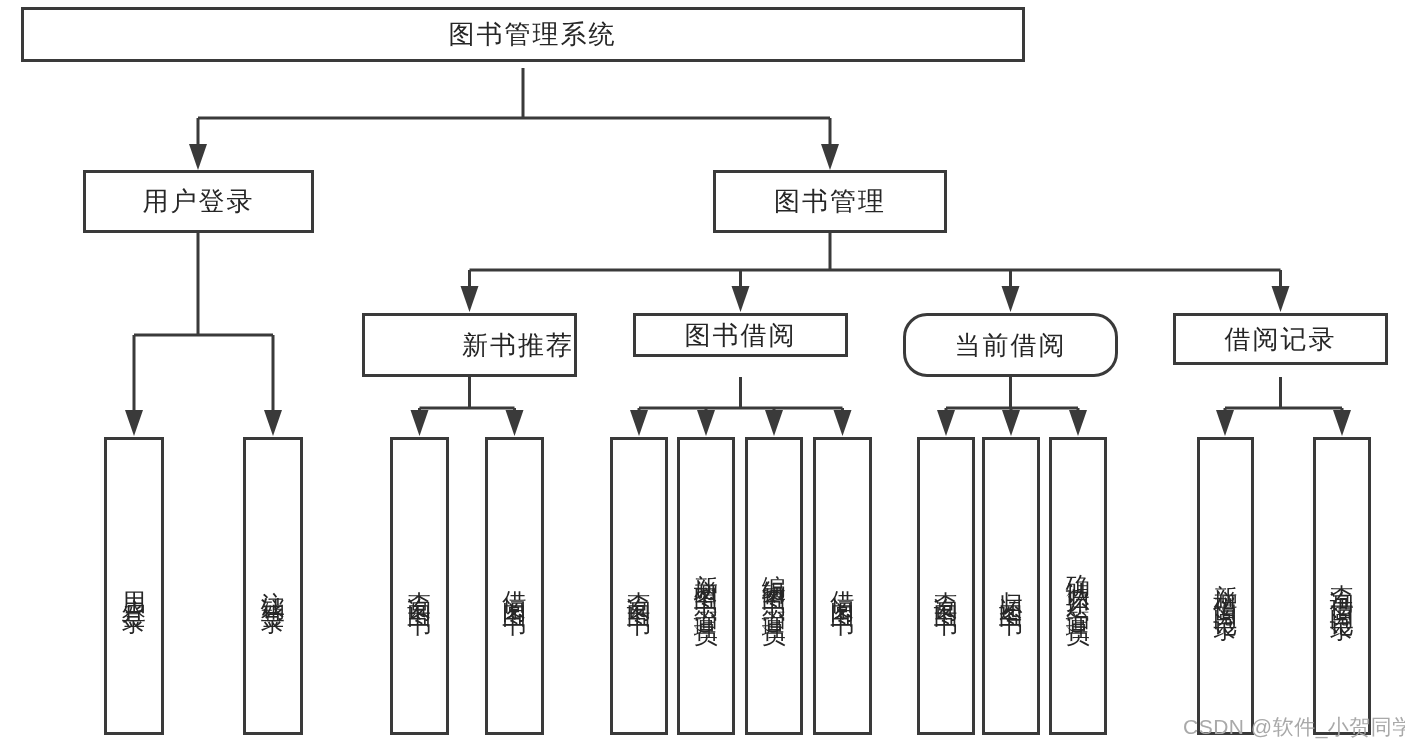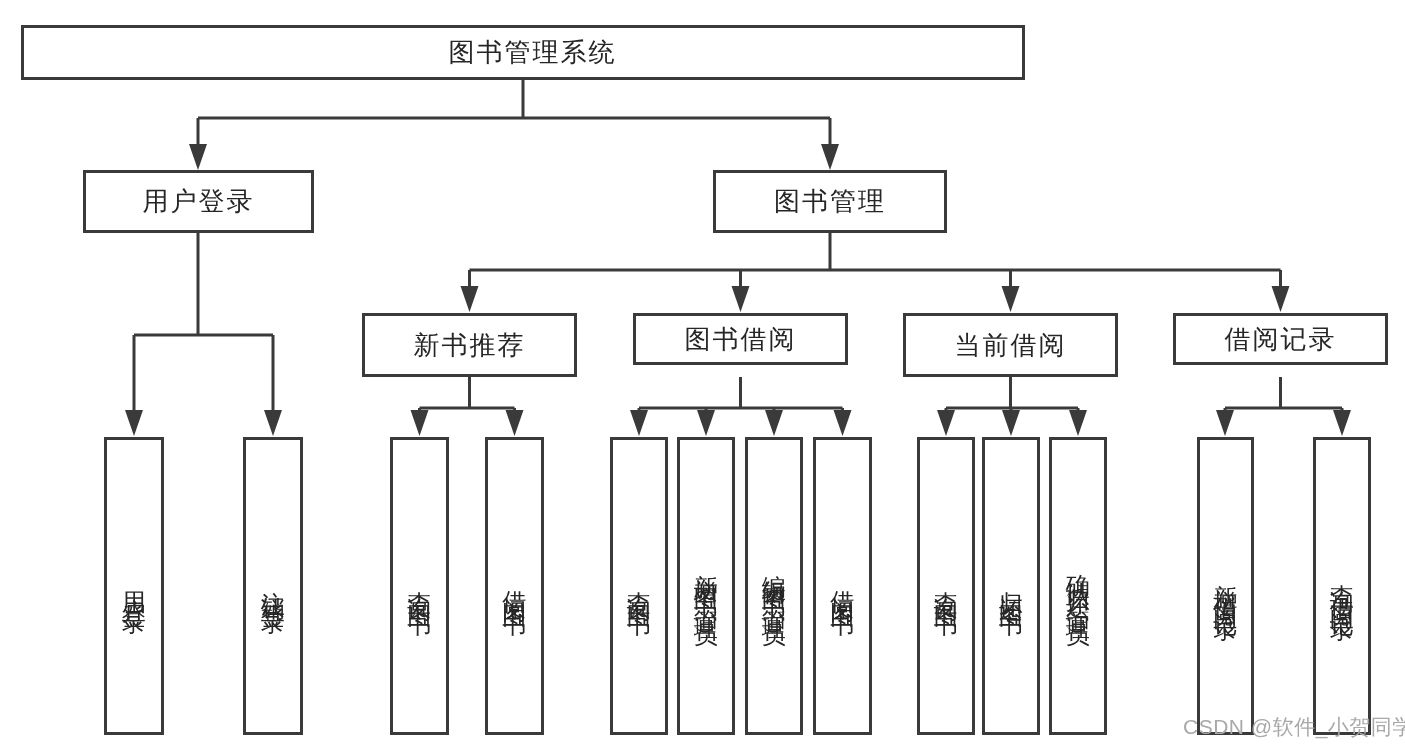--- a/index.html
+++ b/index.html
@@ -77,38 +77,38 @@
       <polygon points="765,410 783,410 774,436"></polygon>
       <polygon points="833.5,410 851.5,410 842.5,436"></polygon>
       <polygon points="937,410 955,410 946,436"></polygon>
       <polygon points="1002,410 1020,410 1011,436"></polygon>
       <polygon points="1069,410 1087,410 1078,436"></polygon>
       <polygon points="1216,410 1234,410 1225,436"></polygon>
       <polygon points="1333,410 1351,410 1342,436"></polygon>
     </g>
   </svg>
 
-  <div class="node h" style="left:21px; top:25px; width:1004px; height:55px;padding-left:19px;">
+  <div class="node h" style="left:21px; top:7px; width:1004px; height:55px;padding-left:19px;">
     <span>图书管理系统</span>
   </div>
 
   <div class="node h" style="left:83px; top:170px; width:231px; height:63px;">
     <span>用户登录</span>
   </div>
   <div class="node h" style="left:713px; top:170px; width:234px; height:63px;align-items:center;">
     <span>图书管理</span>
   </div>
 
-  <div class="node h" style="left:362px; top:313px; width:215px; height:64px;">
+  <div class="node h" style="left:362px; top:313px; width:215px; height:64px;justify-content:flex-end;">
     <span>新书推荐</span>
   </div>
-  <div class="node h" style="left:633px; top:313px; width:215px; height:52px;">
+  <div class="node h" style="left:633px; top:313px; width:215px; height:44px;">
     <span>图书借阅</span>
   </div>
-  <div class="node h" style="left:903px; top:313px; width:215px; height:64px;">
+  <div class="node h" style="left:903px; top:313px; width:215px; height:64px;border-radius:24px;">
     <span>当前借阅</span>
   </div>
   <div class="node h" style="left:1173px; top:313px; width:215px; height:52px;">
     <span>借阅记录</span>
   </div>
 
   <div class="node v" style="left:104px; top:437px; width:60px; height:298px;">
     <span>用户登录</span>
   </div>
   <div class="node v" style="left:243px; top:437px; width:60px; height:298px;">

